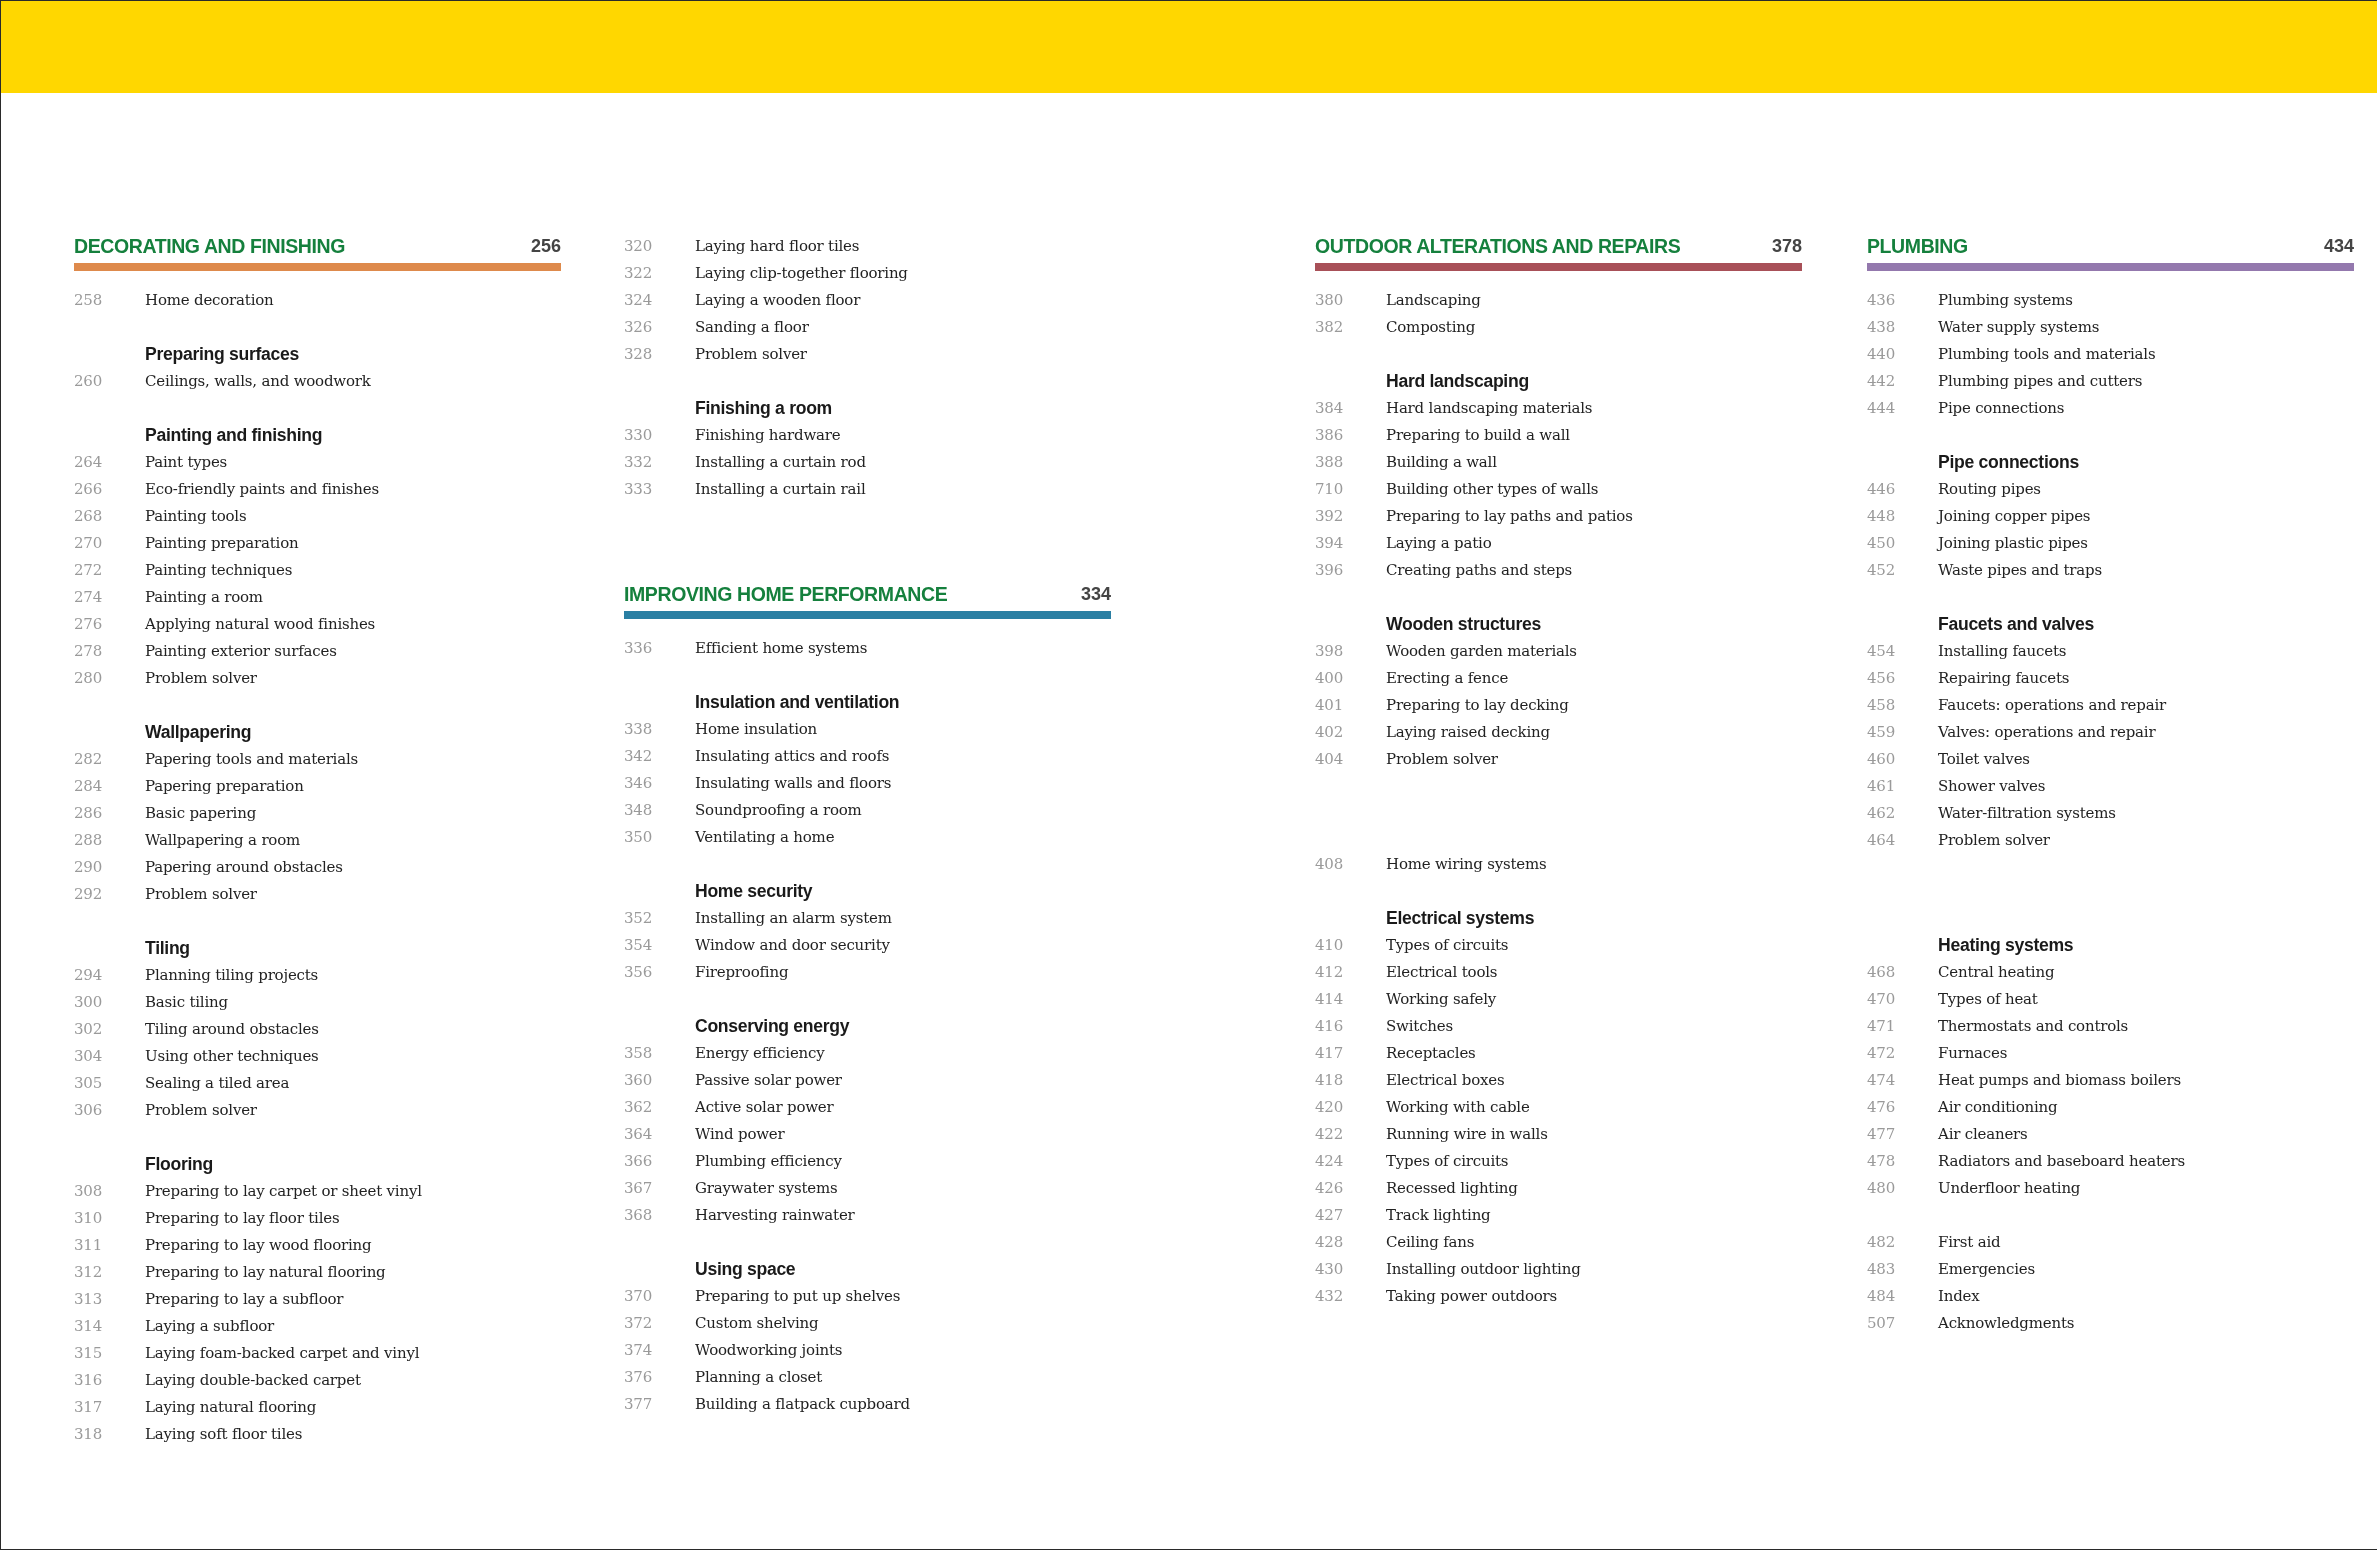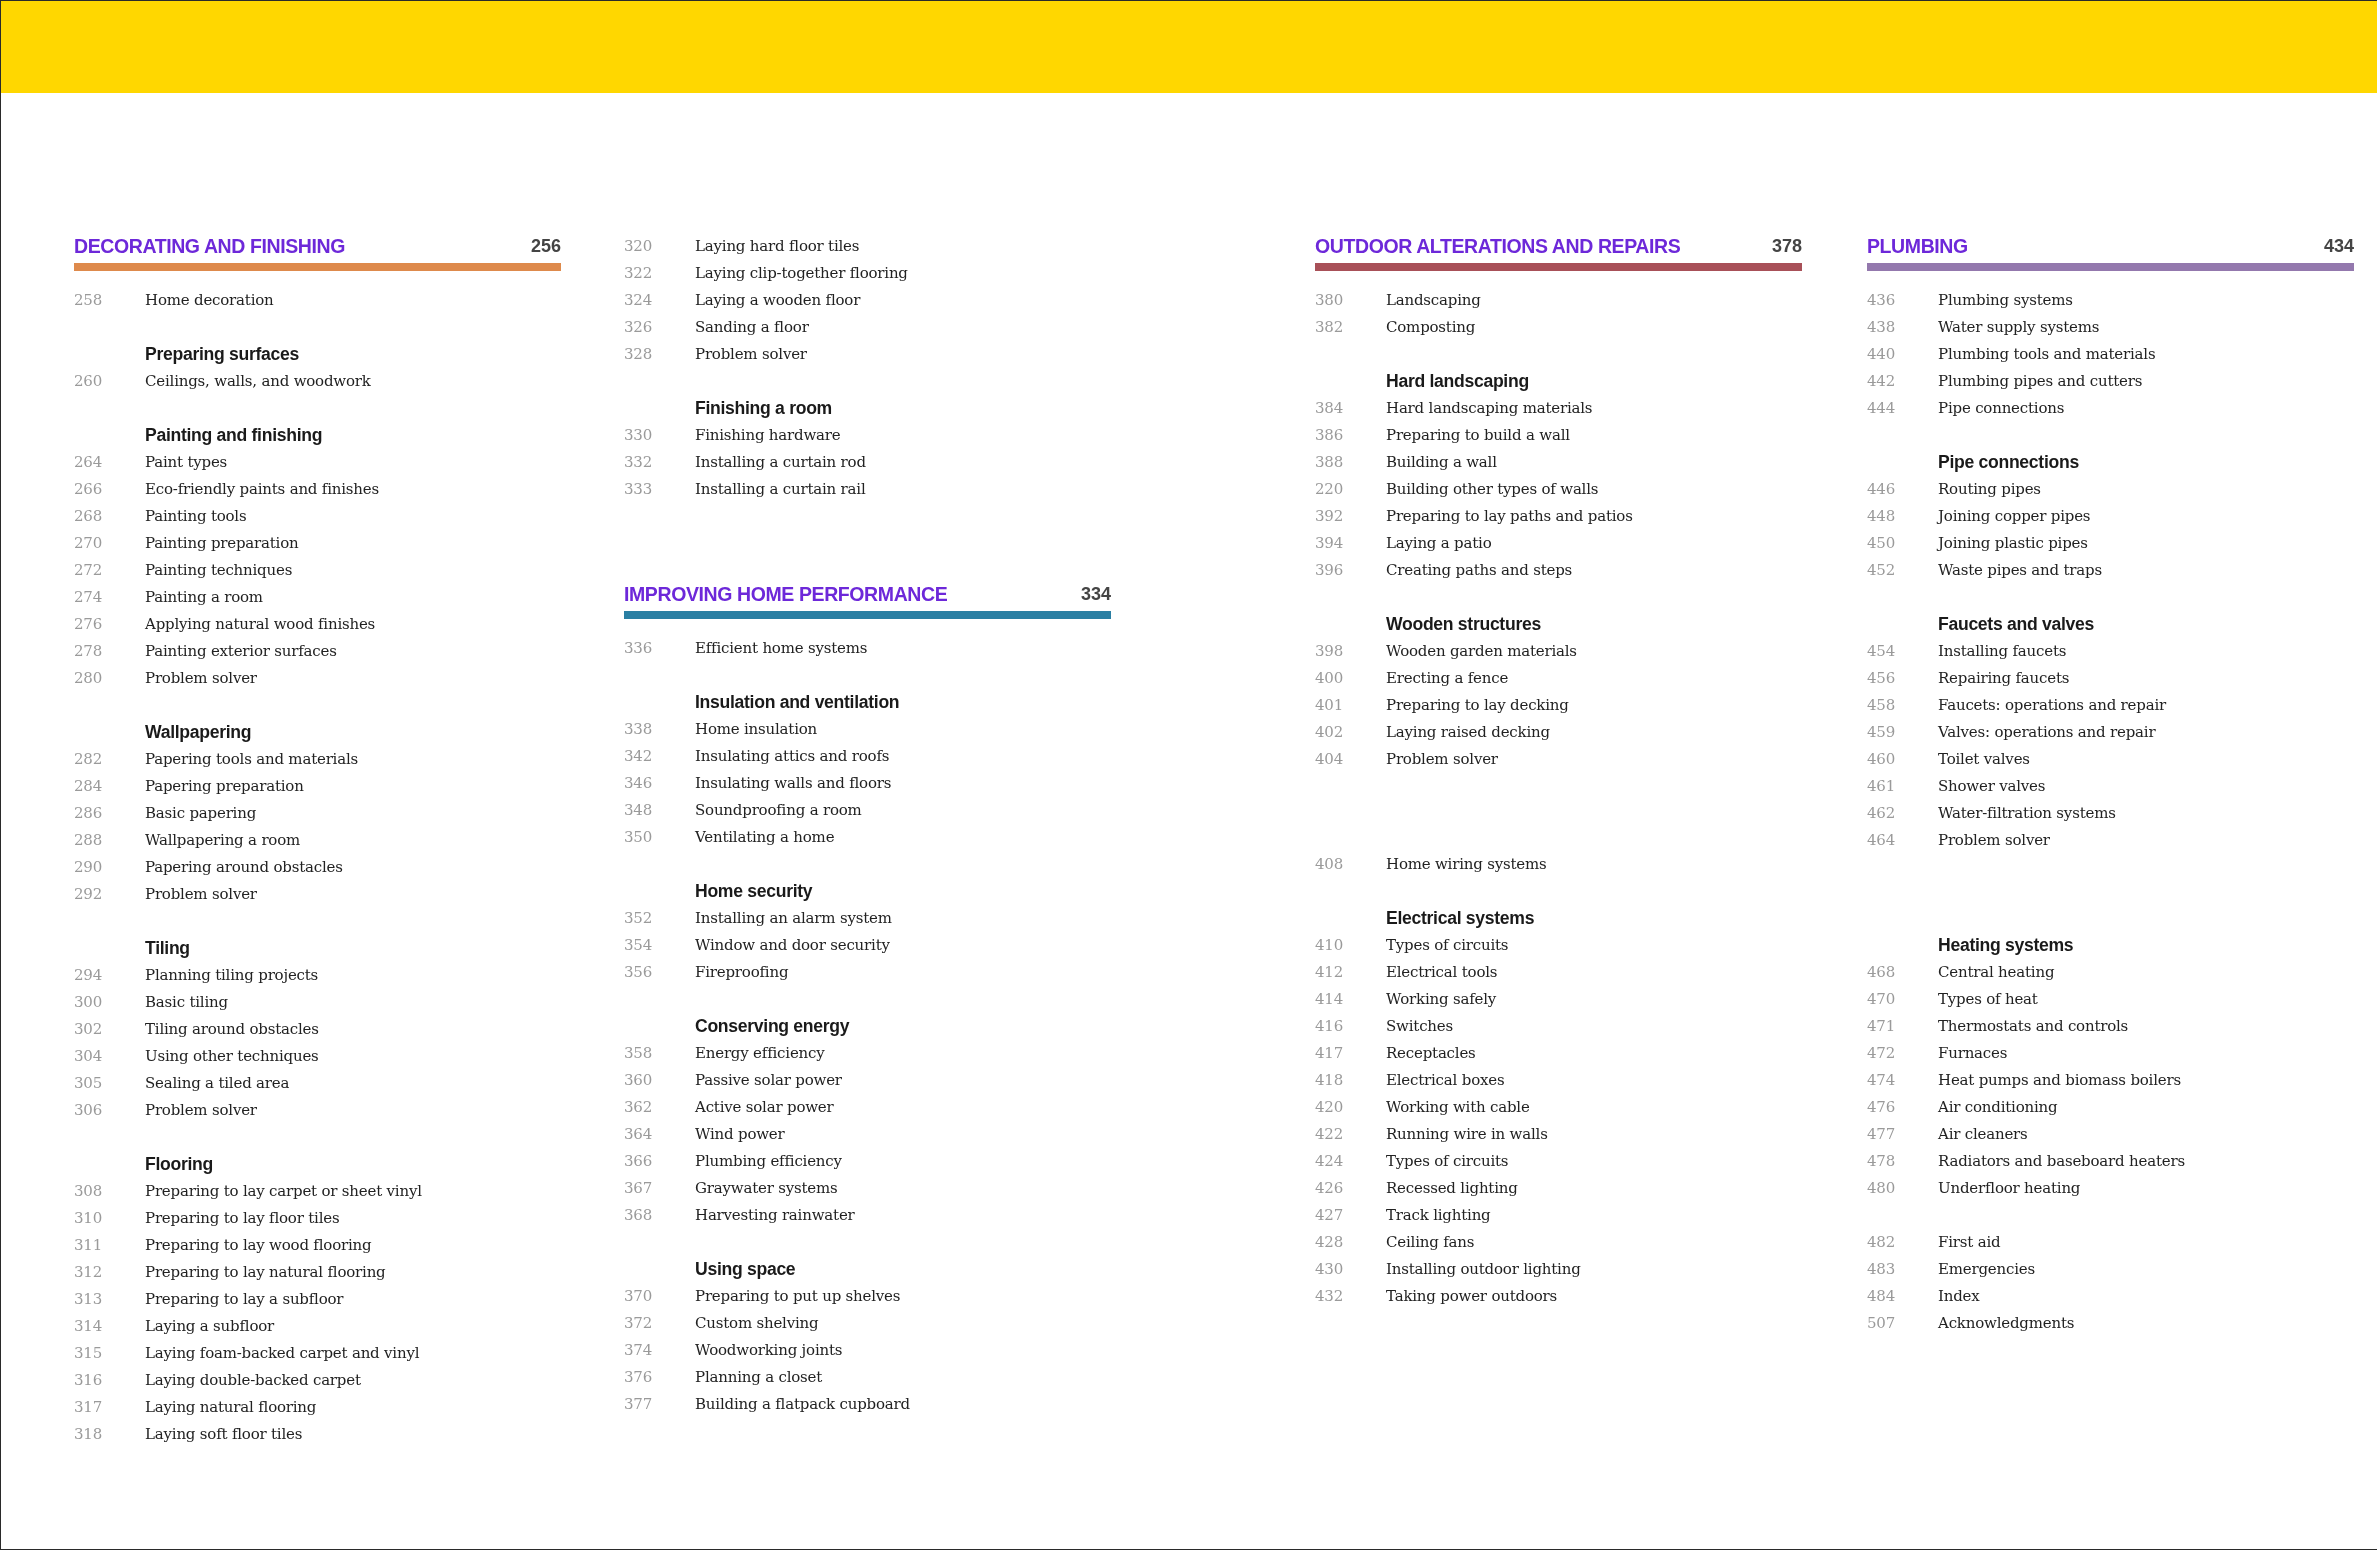--- a/index.html
+++ b/index.html
@@ -37,21 +37,21 @@
     font-weight: bold; font-size: 17.6px; color: #1a1a1a; letter-spacing: -0.3px; text-align: center;
   }
   .spacer { height: 27px; }
   .gap { height: 78px; }
   .hdr {
     position: relative; height: 54px;
   }
   .hdr-title {
     position: absolute; left: 0; top: 0; line-height: 27px;
     font-family: "Liberation Sans", "DejaVu Sans", sans-serif;
-    font-weight: bold; font-size: 19.5px; color: #6d28d9; letter-spacing: -0.4px;
+    font-weight: bold; font-size: 19.5px; color: #15803d; letter-spacing: -0.4px;
     white-space: nowrap;
   }
   .hdr-page {
     position: absolute; right: 0; top: 0; line-height: 27px;
     font-family: "Liberation Sans", "DejaVu Sans", sans-serif;
     font-weight: bold; font-size: 18px; color: #444;
   }
   .hdr-bar {
     position: absolute; left: 0; top: 30px; width: 100%; height: 7.6px;
   }
@@ -389,21 +389,21 @@
       </div>
       <div class="row">
         <span class="num">386</span>
         <span class="txt">Preparing to build a wall</span>
       </div>
       <div class="row">
         <span class="num">388</span>
         <span class="txt">Building a wall</span>
       </div>
       <div class="row">
-        <span class="num">220</span>
+        <span class="num">710</span>
         <span class="txt">Building other types of walls</span>
       </div>
       <div class="row">
         <span class="num">392</span>
         <span class="txt">Preparing to lay paths and patios</span>
       </div>
       <div class="row">
         <span class="num">394</span>
         <span class="txt">Laying a patio</span>
       </div>

